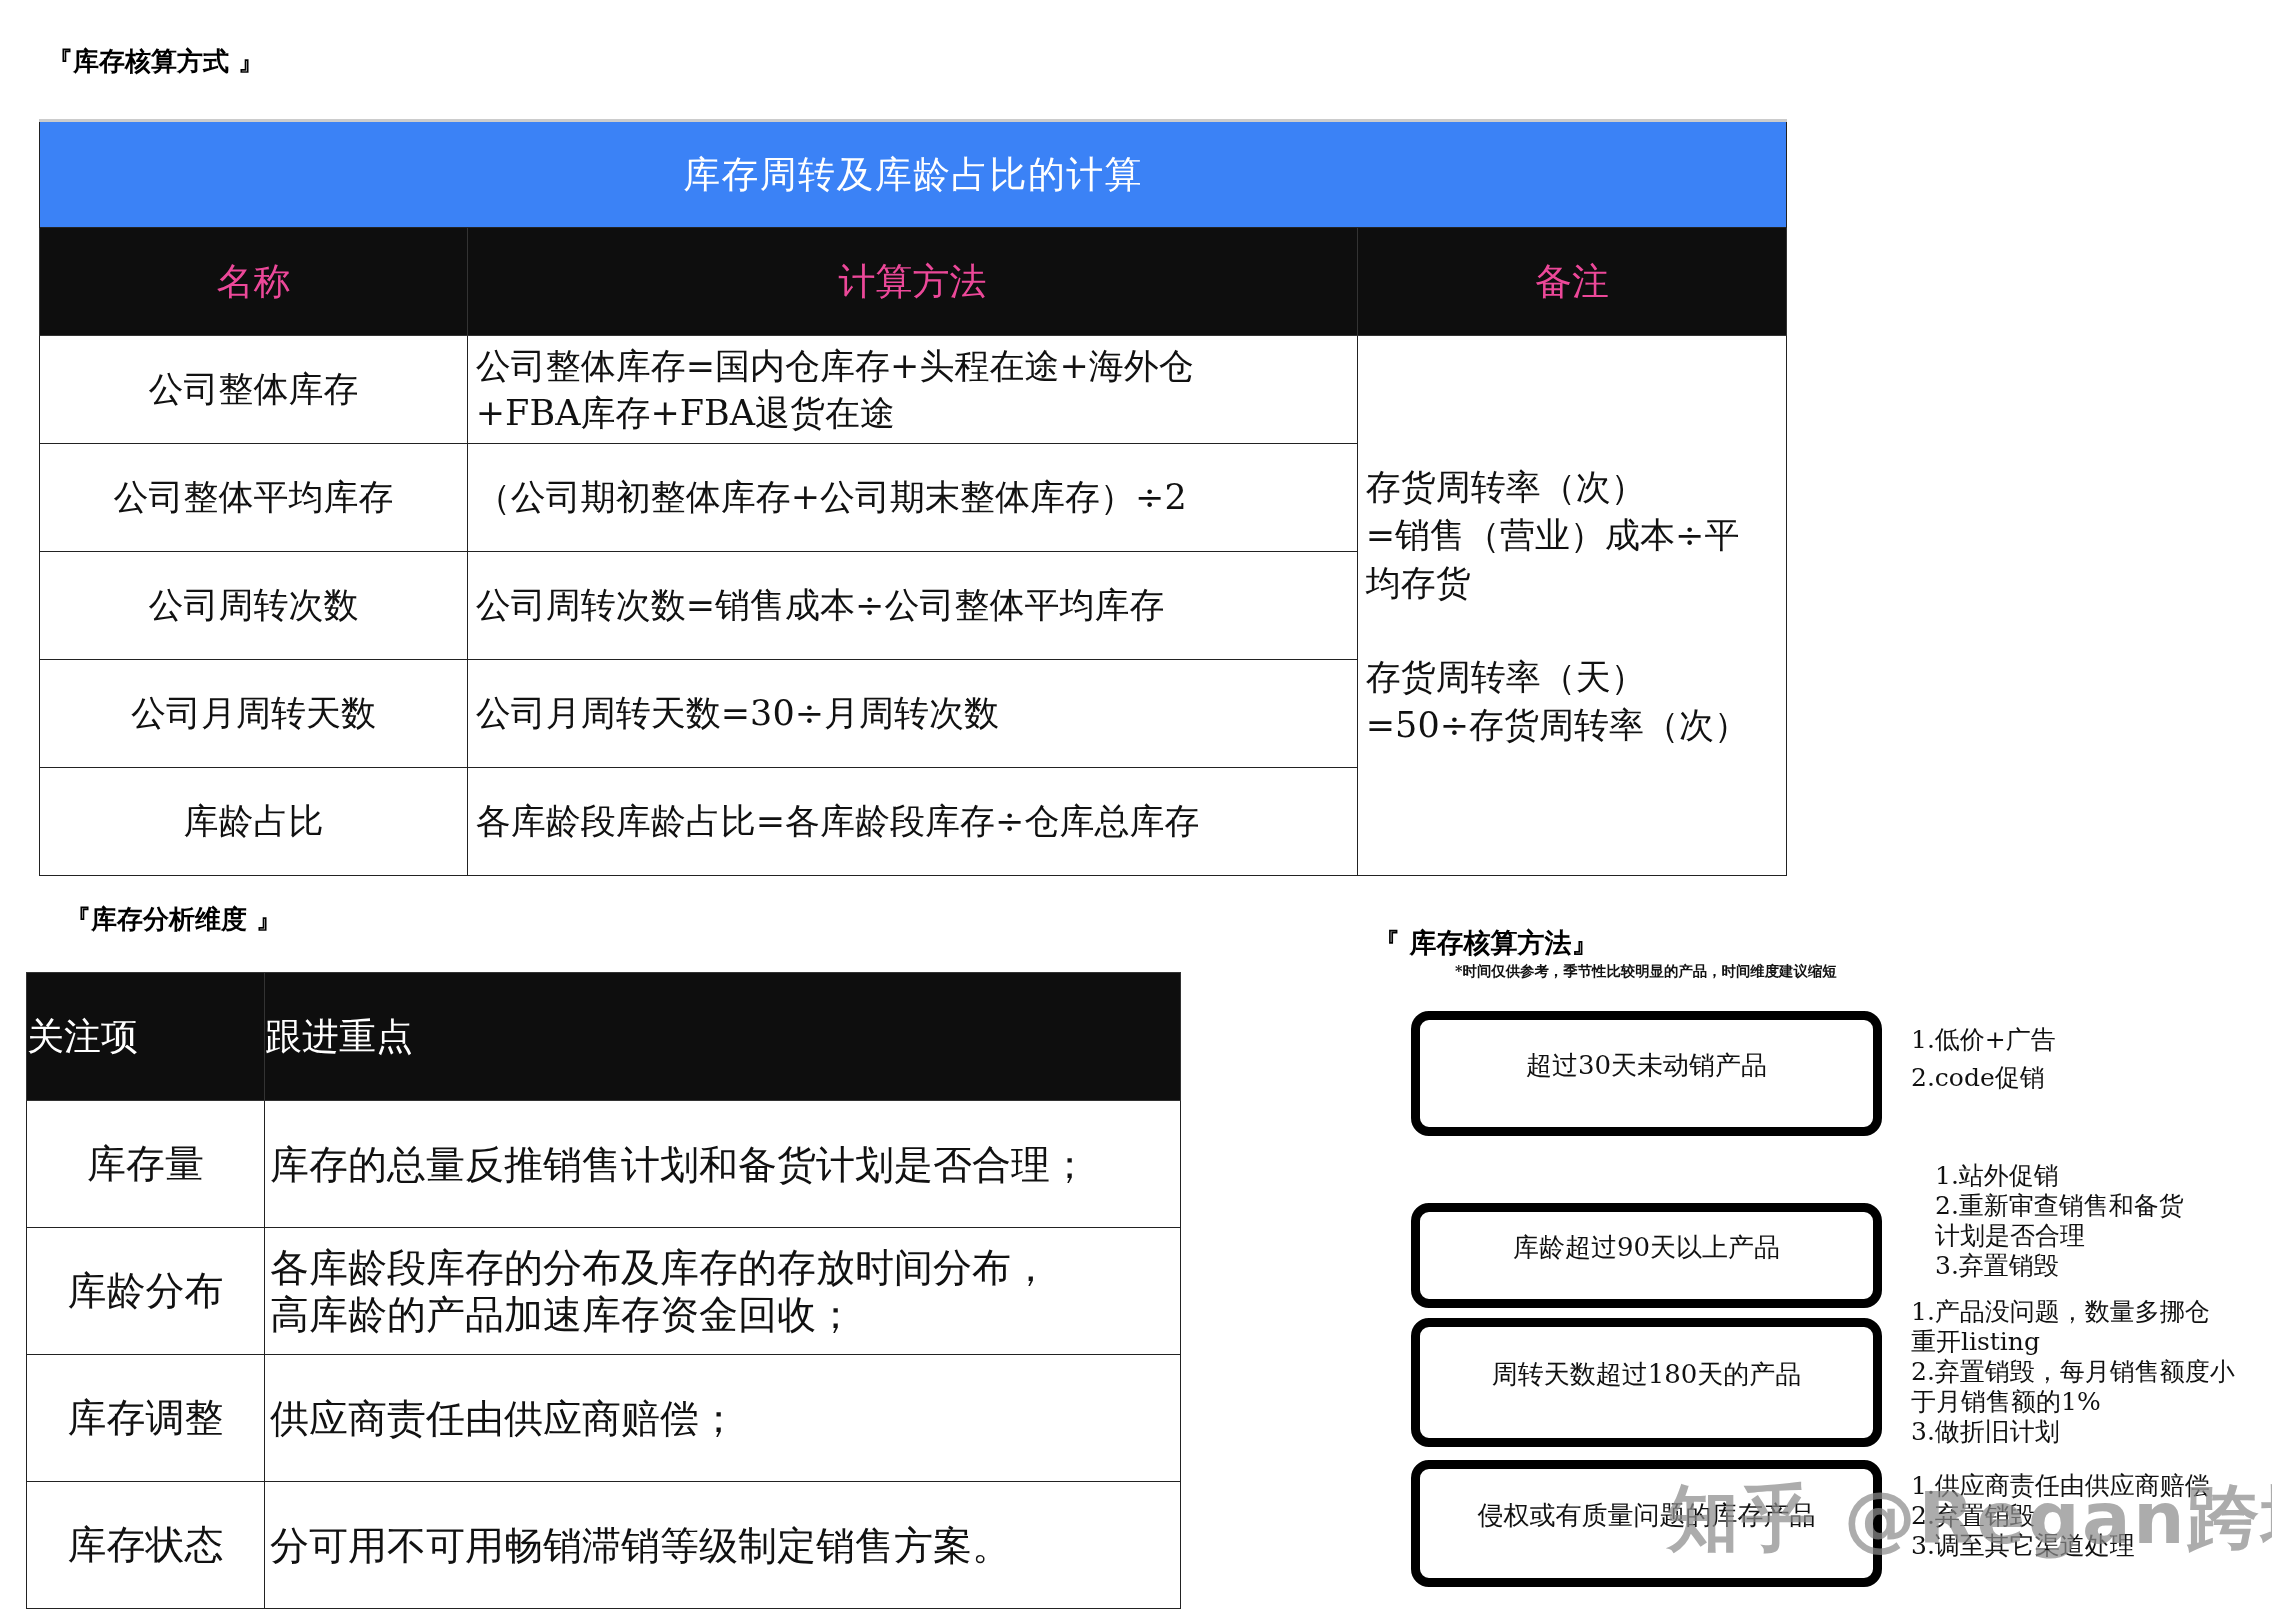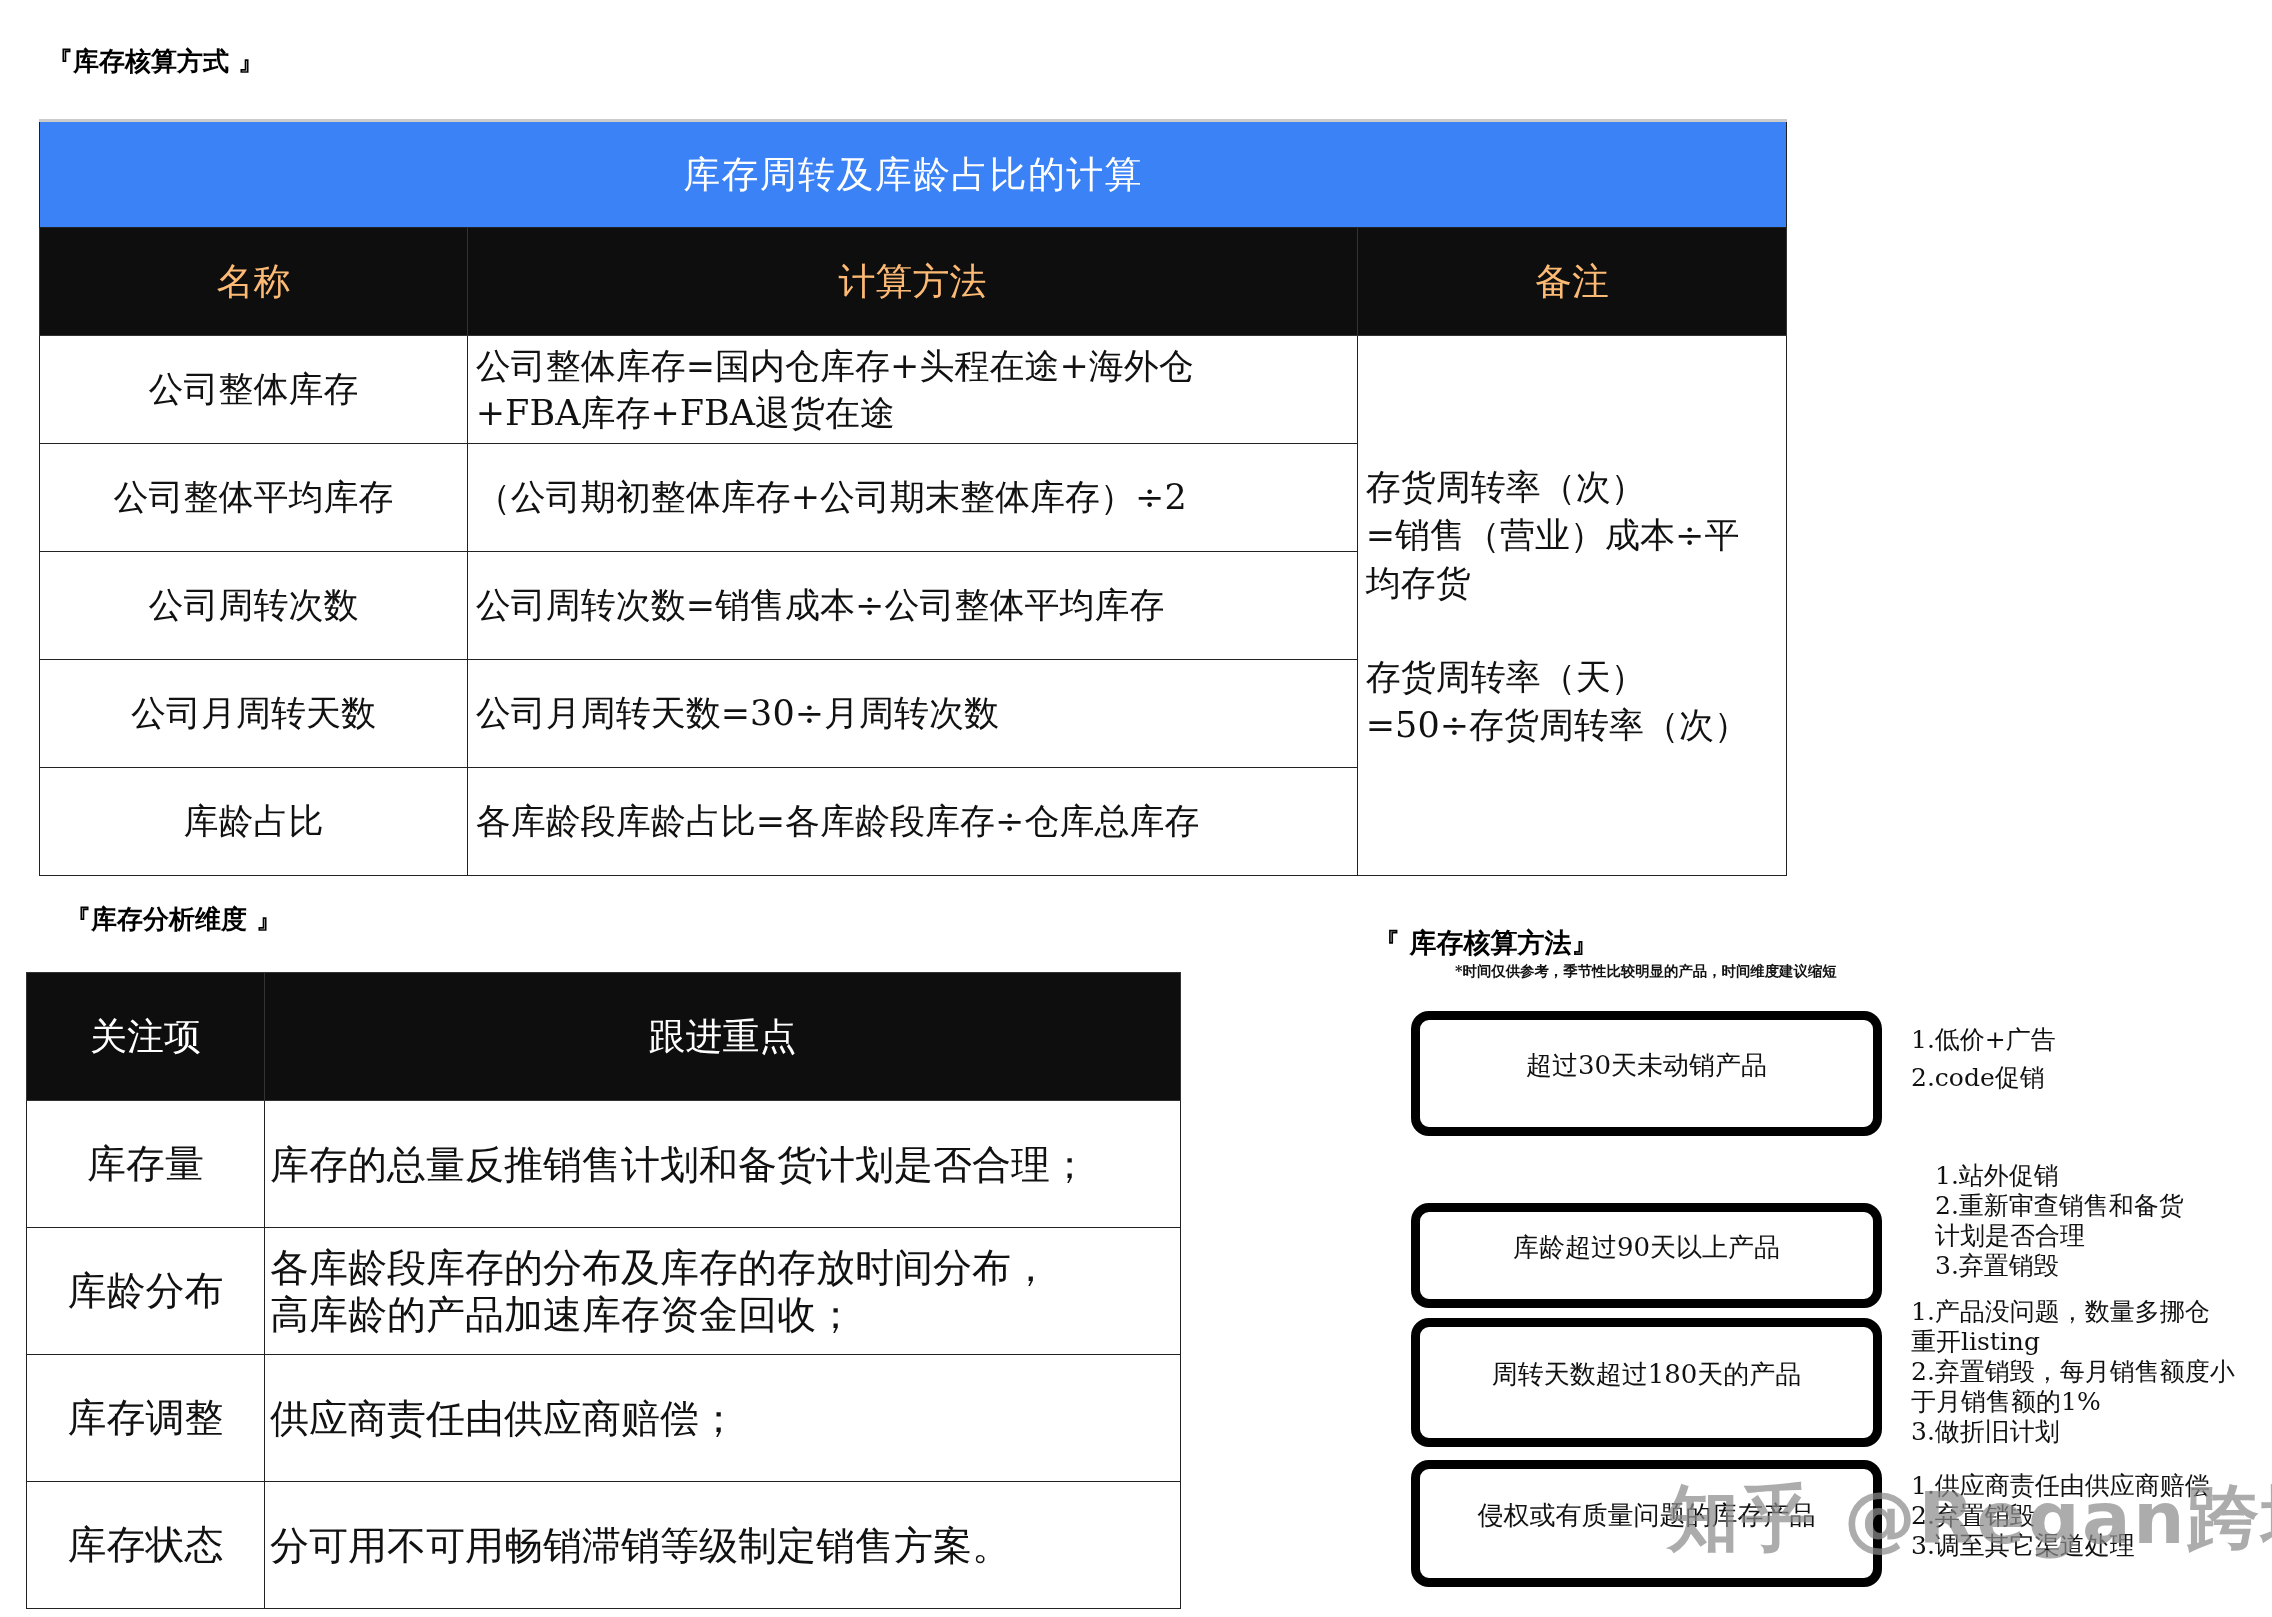--- a/index.html
+++ b/index.html
@@ -9,31 +9,31 @@
   .section-title { position: absolute; font-weight: bold; color: #000; white-space: nowrap; font-family: "DejaVu Serif", serif; }
   .st1 { left: 47px; top: 44px; font-size: 26px; }
   .st2 { left: 65px; top: 902px; font-size: 26px; }
   .st3 { left: 1373px; top: 925px; font-size: 27px; }
   .note { position: absolute; left: 1455px; top: 962px; font-size: 14.4px; font-weight: bold; white-space: nowrap; }
 
   
   .t1 { position: absolute; left: 39px; top: 119px; width: 1747px; border-collapse: collapse; table-layout: fixed; }
   .t1 td, .t1 th { border: 1.3px solid #222; font-weight: normal; }
   .t1 .title-cell { background: #3b82f6; color: #fff; height: 107px; font-size: 37px; text-align: center; letter-spacing: 1.3px; border-top: 3.9px solid #ccc; }
-  .t1 .hdr { background: #0e0e0e; color: #fdba74; height: 108px; font-size: 37px; text-align: center; border-color: #333; }
+  .t1 .hdr { background: #0e0e0e; color: #ec4899; height: 108px; font-size: 37px; text-align: center; border-color: #333; }
   .t1 .row td { height: 108px; font-size: 35px; }
   .t1 .name { text-align: center; }
   .t1 .method { padding-left: 7.8px; line-height: 47px; }
   .t1 .remark { vertical-align: middle; padding-left: 7.8px; font-size: 35px; line-height: 48px; }
   .t1 .remark .gap { height: 46px; }
 
   
   .t2 { position: absolute; left: 26px; top: 972px; width: 1155px; border-collapse: collapse; table-layout: fixed; }
   .t2 td, .t2 th { border: 1.3px solid #222; font-weight: normal; }
-  .t2 .hdr { background: #0e0e0e; color: #fff; height: 128px; font-size: 37px; text-align: center; border-color: #333; }
+  .t2 .hdr { background: #0e0e0e; color: #fff; height: 128px; font-size: 37px; text-align: left; border-color: #333; }
   .t2 .row td { height: 127px; font-size: 39px; }
   .t2 .item { text-align: center; }
   .t2 .focus { padding-left: 5px; line-height: 47px; }
 
   
   .box { position: absolute; left: 1411px; width: 471px; border: 9px solid #000; border-radius: 18px; background: #fff; display: flex; align-items: center; justify-content: center; font-size: 26px; }
   .box .txt { position: relative; top: -7.8px; white-space: nowrap; }
   .actions { position: absolute; left: 1911px; font-size: 25px; line-height: 30px; white-space: nowrap; }
   .actions div { }
 

